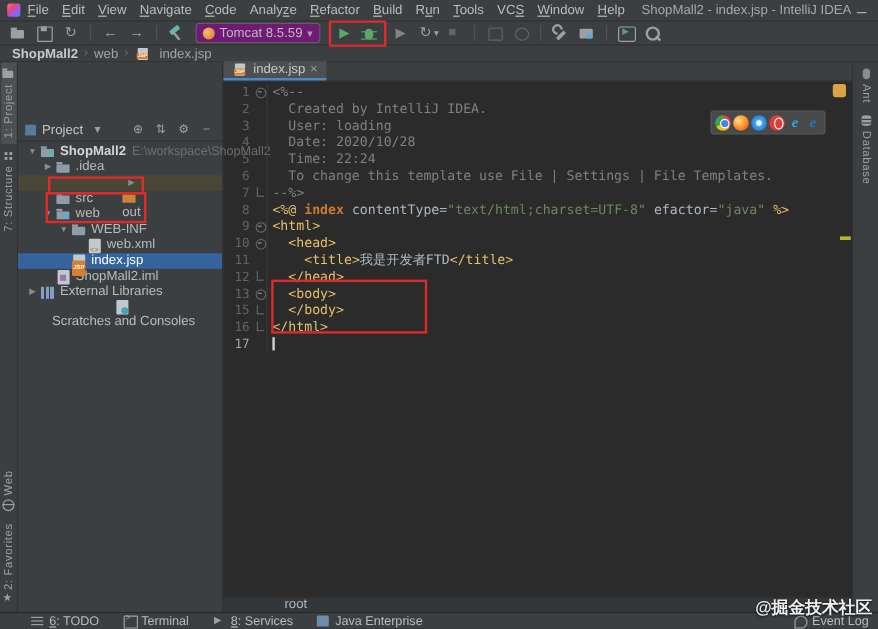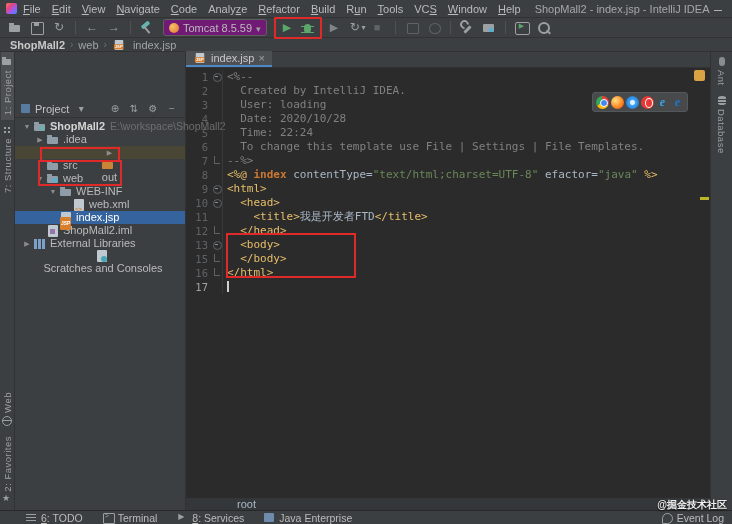--- a/index.html
+++ b/index.html
@@ -170,21 +170,21 @@
   .sb-item u { text-decoration:underline; }
   .sb-sp { flex:1; }
   .sbicon { width:11px; height:10px; position:relative; flex:none; }
   .sbicon::before,.sbicon::after { position:absolute; content:""; }
   .todo-list-icon::before { left:0; top:1px; width:10px; height:1.5px; background:#9da0a2; box-shadow:0 3px 0 #9da0a2,0 6px 0 #9da0a2; }
   .terminal-icon::before { left:0; top:0; width:10px; height:9px; border:1px solid #9da0a2; border-radius:1px; }
   .terminal-icon::after { content:">"; left:2px; top:-1px; font-size:7px; color:#9da0a2; }
   .services-icon::before { content:"▶"; left:1px; top:-1px; font-size:8px; color:#9da0a2; }
   .java-enterprise-icon::before { left:0; top:0; width:10px; height:9px; background:#6e8bae; border-radius:1px; }
   .event-log-icon::before { left:0; top:0; width:9px; height:9px; border:1.5px solid #9da0a2; border-radius:50% 50% 50% 0; }
-  .watermark { position:absolute; right:5px; top:498px; font-size:10px; font-weight:bold; color:#f0f0f0;
+  .watermark { position:absolute; right:5px; top:498px; font-size:14px; font-weight:bold; color:#f0f0f0;
     text-shadow:0 1px 2px rgba(0,0,0,.8); z-index:50; }
 </style>
 </head>
 <body>
 
 <div class="window">
 
   <div class="titlebar">
     <span class="ide-logo"></span>
     <div class="menus" id="menus">

